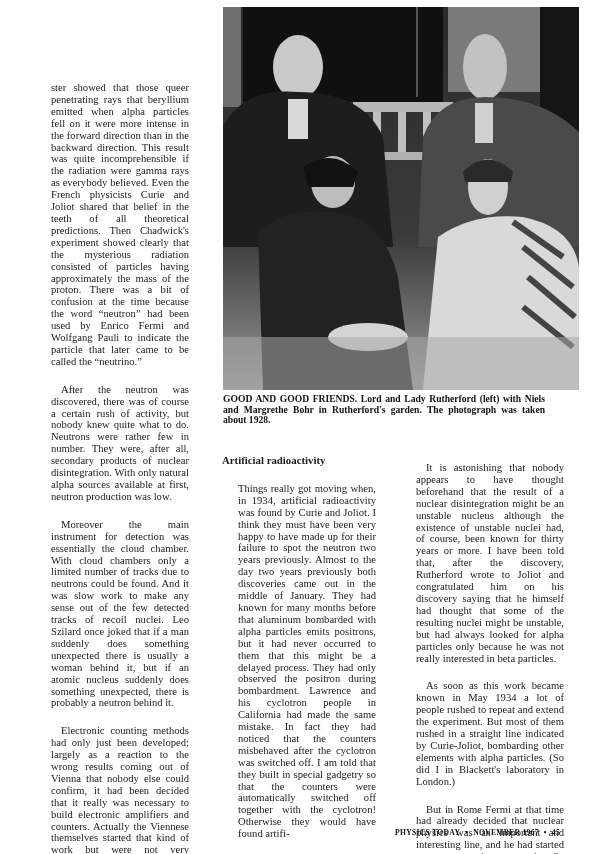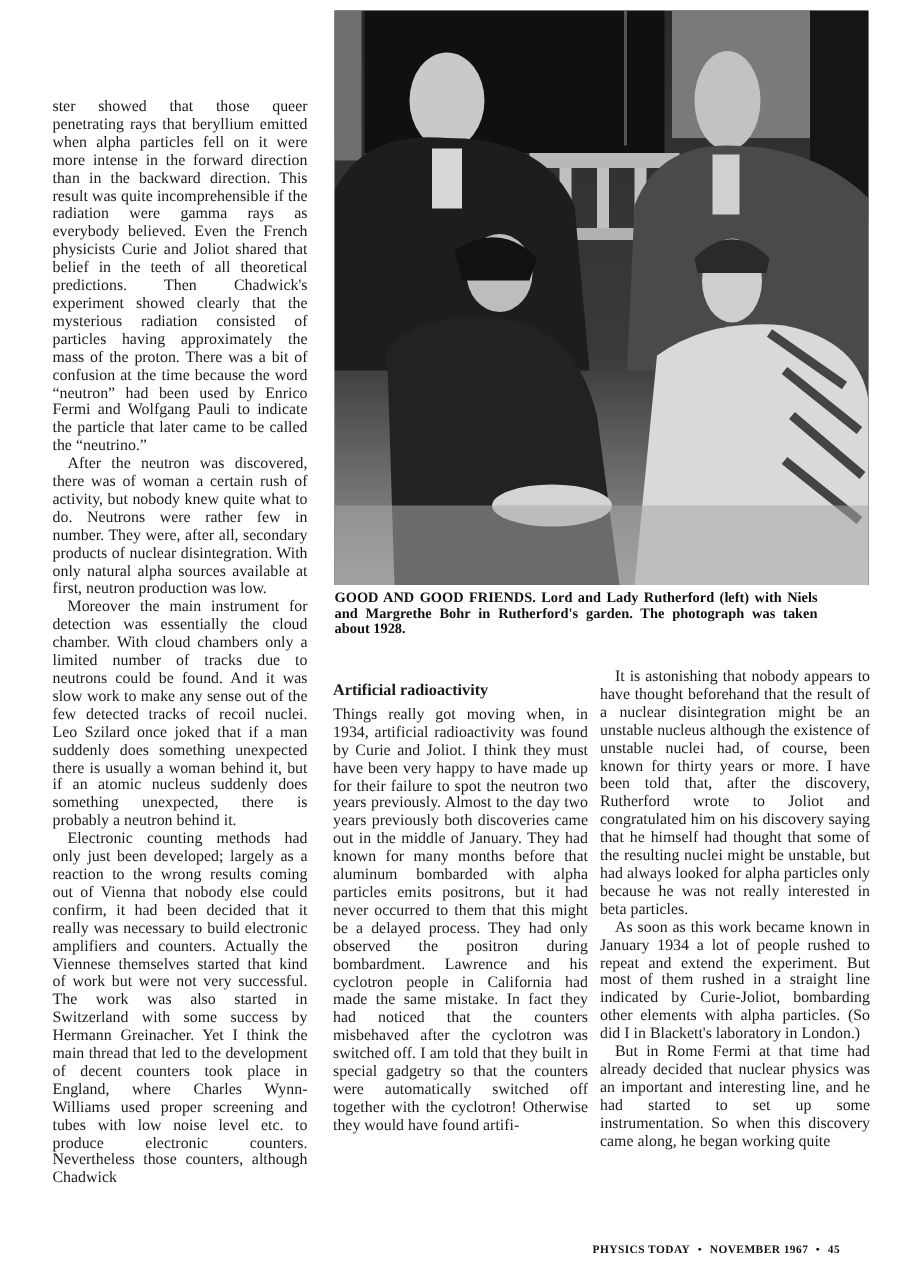--- a/index.html
+++ b/index.html
@@ -4,21 +4,21 @@
 <style>
   html, body { margin: 0; padding: 0; }
   body {
     width: 612px; height: 854px; background: #ffffff; position: relative; overflow: hidden;
     font-family: "Liberation Serif", "DejaVu Serif", serif; color: #1a1a1a;
   }
   .col {
     position: absolute; font-size: 10.6px; line-height: 11.9px;
     text-align: justify; hyphens: manual;
   }
-  .col p { margin: 0; text-indent: 10px; }
+  .col p { margin: 16px; text-indent: 10px; }
   .col p.noindent { text-indent: 0; }
   #col1 { left: 35px; top: 66px; width: 170px; }
   #col2 { left: 222px; top: 446px; width: 170px; }
   #col3 { left: 400px; top: 446px; width: 180px; }
   .subhead { font-weight: bold; margin: 9px 0 4px 0 !important; text-indent: 0 !important; font-size: 10.8px; }
   #photo {
     position: absolute; left: 223px; top: 7px; width: 356px; height: 383px;
     background: #2a2a2a; overflow: hidden;
   }
   #caption {
@@ -30,21 +30,21 @@
     font-family: Liberation Serif, serif; font-size: 7.6px; font-weight: bold;
     letter-spacing: 0.3px; color: #111; text-align: left; white-space: nowrap;
   }
   #footer .sep { margin: 0 5px; }
 </style>
 </head>
 <body>
 
 <div id="col1" class="col">
   <p class="noindent">ster showed that those queer penetrating rays that beryllium emitted when alpha particles fell on it were more intense in the forward direction than in the backward direction. This result was quite incomprehensible if the radiation were gamma rays as everybody believed. Even the French physicists Curie and Joliot shared that belief in the teeth of all theoretical predictions. Then Chadwick's experiment showed clearly that the mysterious radiation consisted of particles having approximately the mass of the proton. There was a bit of confusion at the time because the word “neutron” had been used by Enrico Fermi and Wolfgang Pauli to indicate the particle that later came to be called the “neutrino.”</p>
-  <p>After the neutron was discovered, there was of woman a certain rush of activity, but nobody knew quite what to do. Neutrons were rather few in number. They were, after all, secondary products of nuclear disintegration. With only natural alpha sources available at first, neutron production was low.</p>
+  <p>After the neutron was discovered, there was of course a certain rush of activity, but nobody knew quite what to do. Neutrons were rather few in number. They were, after all, secondary products of nuclear disintegration. With only natural alpha sources available at first, neutron production was low.</p>
   <p>Moreover the main instrument for detection was essentially the cloud chamber. With cloud chambers only a limited number of tracks due to neutrons could be found. And it was slow work to make any sense out of the few detected tracks of recoil nuclei. Leo Szilard once joked that if a man suddenly does something unexpected there is usually a woman behind it, but if an atomic nucleus suddenly does something unexpected, there is probably a neutron behind it.</p>
   <p>Electronic counting methods had only just been developed; largely as a reaction to the wrong results coming out of Vienna that nobody else could confirm, it had been decided that it really was necessary to build electronic amplifiers and counters. Actually the Viennese themselves started that kind of work but were not very successful. The work was also started in Switzerland with some success by Hermann Greinacher. Yet I think the main thread that led to the development of decent counters took place in England, where Charles Wynn-Williams used proper screening and tubes with low noise level etc. to produce electronic counters. Nevertheless those counters, although Chadwick</p>
 </div>
 
 <div id="photo" aria-label="Lord and Lady Rutherford with Niels and Margrethe Bohr in Rutherford's garden">
   <svg width="356" height="383" viewBox="0 0 356 383">
     <defs>
       <linearGradient id="bg" x1="0" y1="0" x2="0" y2="1">
         <stop offset="0" stop-color="#2b2b2b"></stop>
         <stop offset="0.6" stop-color="#3a3a3a"></stop>
@@ -93,19 +93,19 @@
   <span>Lord and Lady Rutherford (left) with Niels and Margrethe Bohr in Rutherford's garden. The photograph was taken about 1928.</span>
 </div>
 
 <div id="col2" class="col">
   <p class="subhead">Artificial radioactivity</p>
   <p class="noindent">Things really got moving when, in 1934, artificial radioactivity was found by Curie and Joliot. I think they must have been very happy to have made up for their failure to spot the neutron two years previously. Almost to the day two years previously both discoveries came out in the middle of January. They had known for many months before that aluminum bombarded with alpha particles emits positrons, but it had never occurred to them that this might be a delayed process. They had only observed the positron during bombardment. Lawrence and his cyclotron people in California had made the same mistake. In fact they had noticed that the counters misbehaved after the cyclotron was switched off. I am told that they built in special gadgetry so that the counters were automatically switched off together with the cyclotron! Otherwise they would have found artifi-</p>
 </div>
 
 <div id="col3" class="col">
   <p>It is astonishing that nobody appears to have thought beforehand that the result of a nuclear disintegration might be an unstable nucleus although the existence of unstable nuclei had, of course, been known for thirty years or more. I have been told that, after the discovery, Rutherford wrote to Joliot and congratulated him on his discovery saying that he himself had thought that some of the resulting nuclei might be unstable, but had always looked for alpha particles only because he was not really interested in beta particles.</p>
-  <p>As soon as this work became known in January 1934 a lot of people rushed to repeat and extend the experiment. But most of them rushed in a straight line indicated by Curie-Joliot, bombarding other elements with alpha particles. (So did I in Blackett's laboratory in London.)</p>
+  <p>As soon as this work became known in May 1934 a lot of people rushed to repeat and extend the experiment. But most of them rushed in a straight line indicated by Curie-Joliot, bombarding other elements with alpha particles. (So did I in Blackett's laboratory in London.)</p>
   <p>But in Rome Fermi at that time had already decided that nuclear physics was an important and interesting line, and he had started to set up some instrumentation. So when this discovery came along, he began working quite</p>
 </div>
 
 <div id="footer">
   <span>PHYSICS TODAY</span><span class="sep">•</span><span>NOVEMBER 1967</span><span class="sep">•</span><span>45</span>
 </div>
 
 </body></html>

